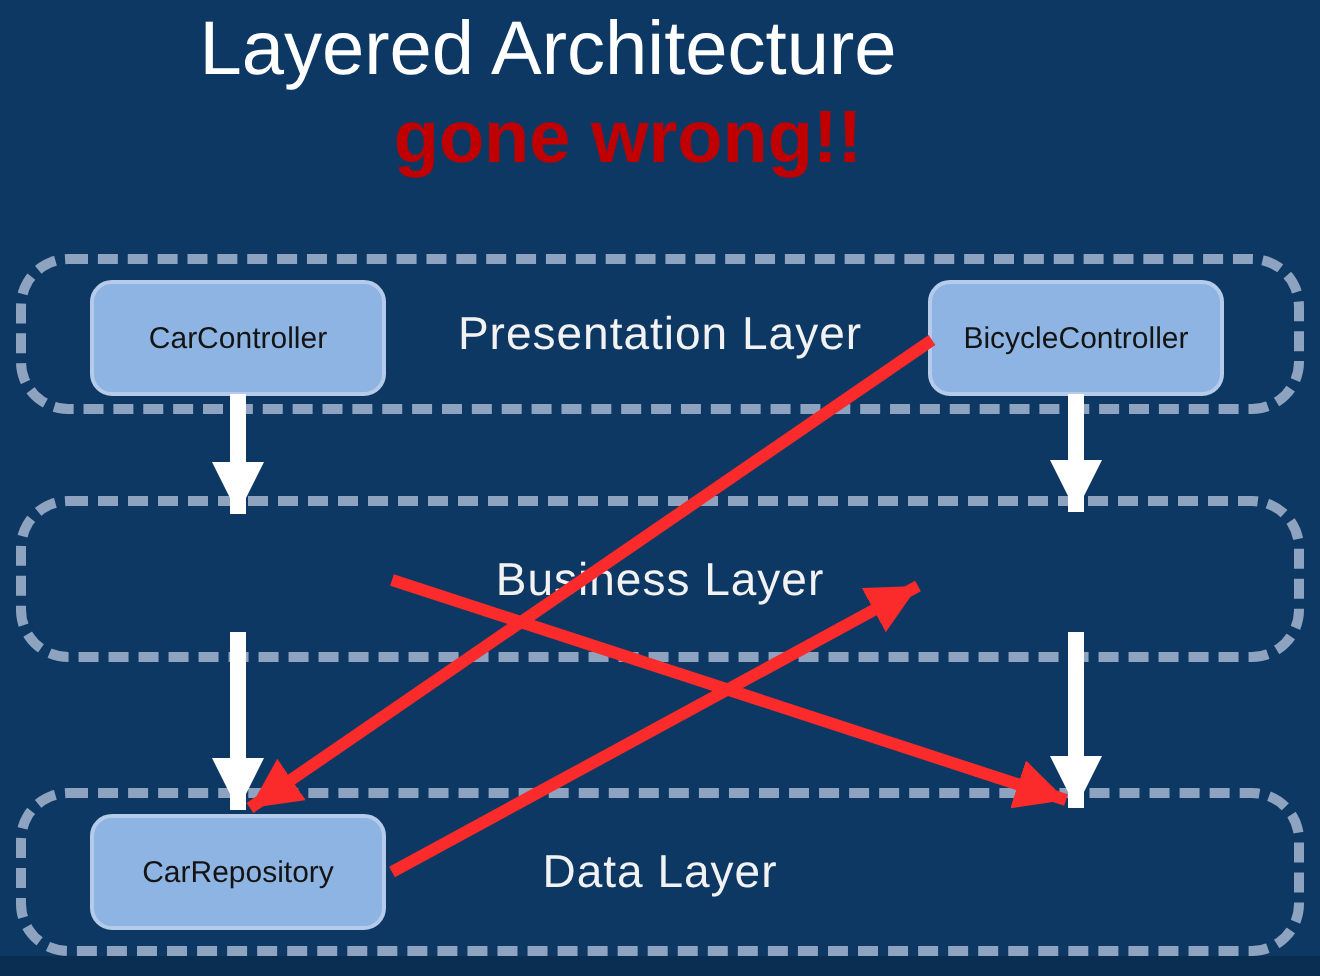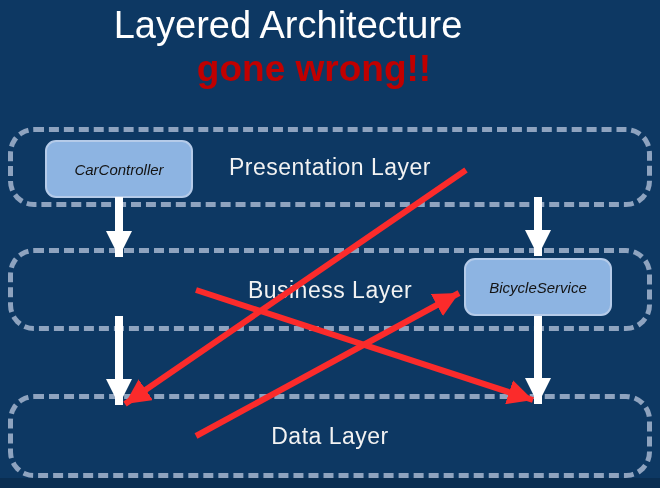--- a/index.html
+++ b/index.html
@@ -3,21 +3,21 @@
 <meta charset="utf-8">
 <style>
   html,body{margin:0;padding:0}
   body{
     width:660px;height:488px;overflow:hidden;position:relative;
     background:var(--bg,#0d3863);
     font-family:"Liberation Sans",sans-serif;
   }
   .slide{position:absolute;inset:0}
   .title{
-    position:absolute;top:2px;left:14px;width:548px;margin:0;
+    position:absolute;top:2px;left:0;width:548px;margin:0;
     text-align:center;color:var(--white,#ffffff);
     font-size:38px;font-weight:400;line-height:46px;
   }
   .subtitle{
     position:absolute;top:47px;left:0;width:628px;margin:0;
     text-align:center;color:var(--red-dark,#c00000);
     font-size:37px;font-weight:700;line-height:44px;
   }
   .layer{
     position:absolute;left:8px;width:644px;box-sizing:border-box;
@@ -29,21 +29,21 @@
   .layer-label{
     position:absolute;left:0;right:0;top:50%;transform:translateY(-50%);
     text-align:center;color:#f2f2f2;font-size:23px;letter-spacing:.5px;
   }
   .node{
     position:absolute;width:148px;height:58px;box-sizing:border-box;
     background:var(--boxfill,#8db4e2);
     border:2px solid var(--boxborder,#b5cbe9);
     border-radius:11px;
     display:flex;align-items:center;justify-content:center;
-    color:#141414;font-size:15px;z-index:2;font-style:italic;
+    color:#141414;font-size:15px;z-index:2;
   }
   .node-car-controller{left:45px;top:140px}
   .node-bicycle-controller{left:464px;top:140px}
   .node-car-service{left:45px;top:259px}
   .node-bicycle-service{left:464px;top:258px}
   .node-car-repository{left:45px;top:407px}
   .node-bicycle-repository{left:464px;top:406px}
   #arrow-layer{
     position:absolute;left:0;top:0;width:660px;height:488px;
     z-index:3;pointer-events:none;
@@ -67,22 +67,25 @@
   <div class="layer layer-business">
     <span class="layer-label">Business Layer</span>
   </div>
   <div class="layer layer-data">
     <span class="layer-label">Data Layer</span>
   </div>
 
   <div class="node node-car-controller">
     <span>CarController</span>
   </div>
-  <div class="node node-bicycle-service">
-    <span>BicycleService</span>
+  <div class="node node-bicycle-controller">
+    <span>BicycleController</span>
+  </div>
+  <div class="node node-car-repository">
+    <span>CarRepository</span>
   </div>
 
   <svg id="arrow-layer" viewBox="0 0 660 488" xmlns="http://www.w3.org/2000/svg">
     <defs>
       <marker id="head-white" viewBox="0 0 10 10" refX="10" refY="5" markerWidth="3.25" markerHeight="3.25" orient="auto-start-reverse">
         <path d="M0,0 L10,5 L0,10 z" fill="#ffffff"></path>
       </marker>
       <marker id="head-red" viewBox="0 0 10 10" refX="10" refY="5" markerWidth="4.2" markerHeight="4.2" orient="auto-start-reverse">
         <path d="M0,0 L10,5 L0,10 z" fill="#fb2b2b"></path>
       </marker>

